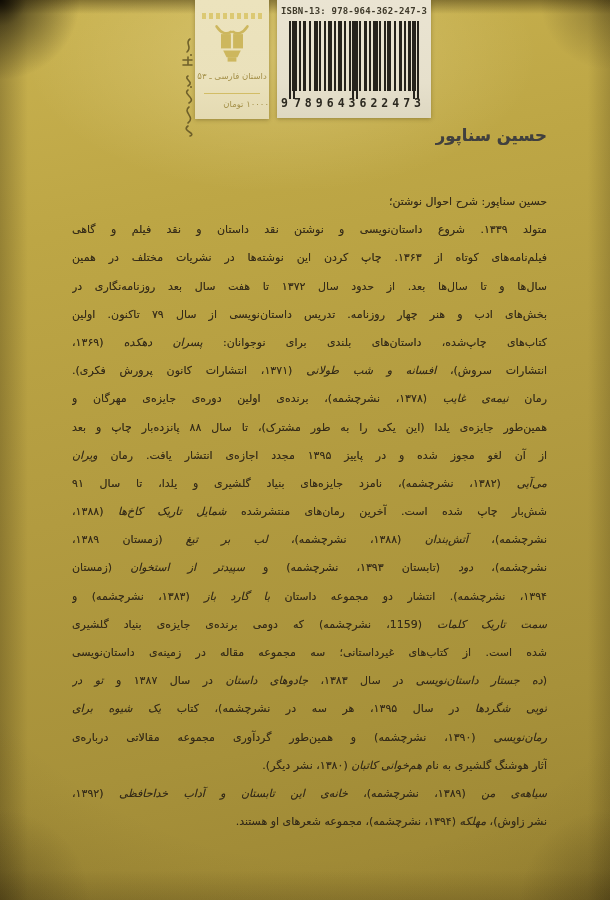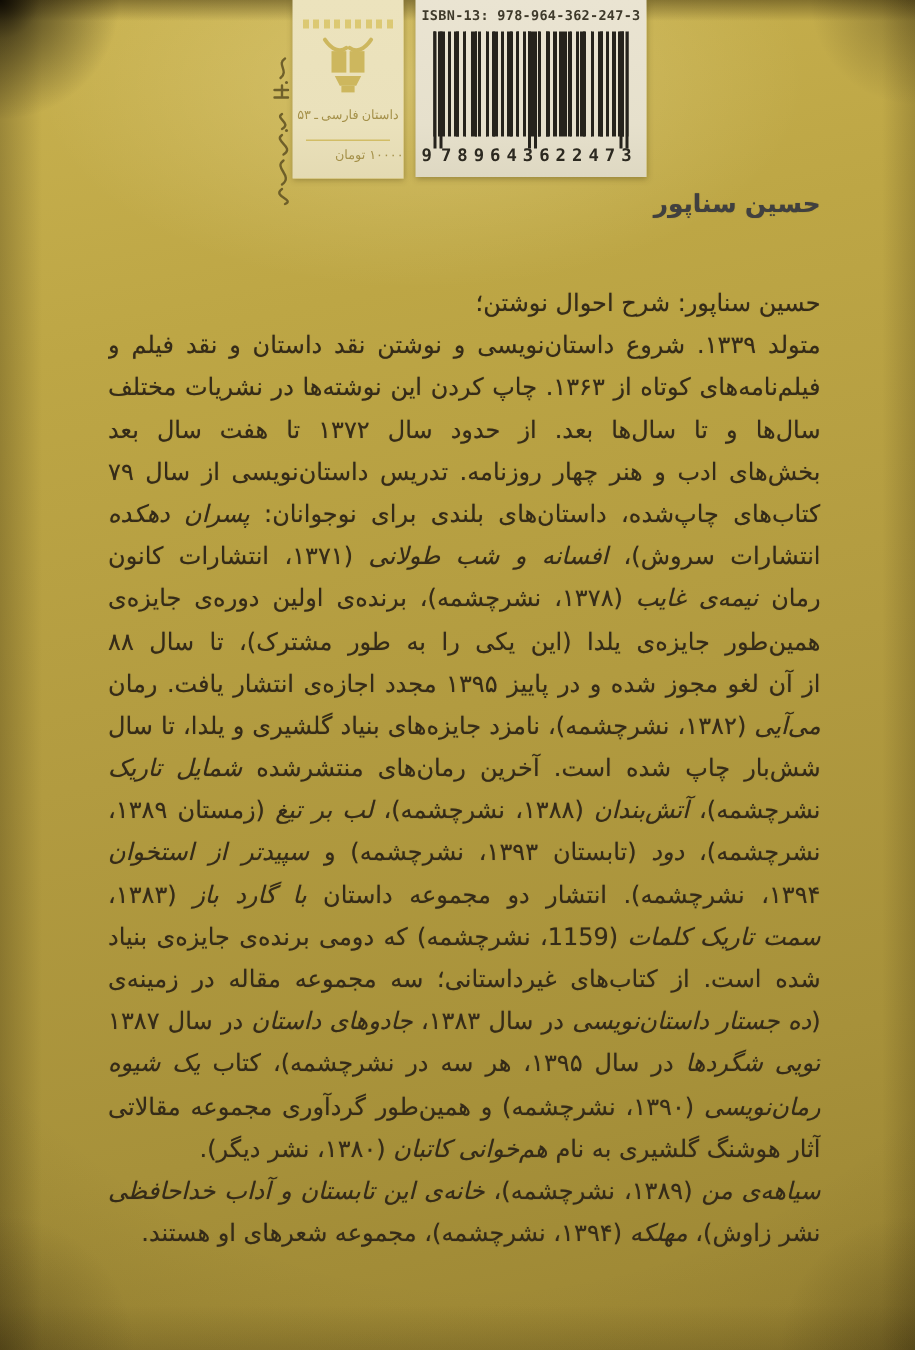--- a/index.html
+++ b/index.html
@@ -33,21 +33,21 @@
     background:linear-gradient(180deg,#ece3bd 0%,#eae1bb 70%,#e4dab2 100%);
     box-shadow:0 1px 4px rgba(60,48,12,.35);
   }
   .pub-ornament{
     position:absolute;left:7px;right:7px;top:13px;height:6px;opacity:.85;
     background:repeating-linear-gradient(90deg,#d9c466 0 4px, rgba(0,0,0,0) 4px 7px);
   }
   .pub-logo{position:absolute;left:50%;top:22px;transform:translateX(-50%);}
   .pub-series{
     position:absolute;left:0;right:0;top:71px;text-align:center;
-    font-size:8.5px;color:#a5914a;direction:rtl;font-family:Liberation Serif, serif;
+    font-size:8.5px;color:#a5914a;direction:rtl;
   }
   .pub-divider{position:absolute;left:9px;right:9px;top:93px;height:1px;background:#d2bd66;}
   .pub-price{
     position:absolute;left:0;right:0;top:99px;text-align:right;
     font-size:8.5px;color:#a5914a;direction:rtl;
   }
 
   
   .bc-box{
     position:absolute;left:277px;top:0;width:154px;height:118px;
@@ -80,21 +80,21 @@
   .vnote{position:absolute;left:179px;top:36px;width:17px;height:102px;opacity:.85;}
 
   
   .author-name{
     position:absolute;right:63px;top:126px;direction:rtl;
     font-size:16.5px;font-weight:bold;color:#404040;
     text-shadow:0 0 .6px rgba(58,46,26,.55);
   }
   .bio{
     position:absolute;right:63px;left:72px;top:188px;direction:rtl;
-    color:#352b18;font-size:16px;
+    color:#352b18;font-size:11px;
     text-shadow:0 0 .5px rgba(53,43,24,.5);
   }
   .bio-line{
     height:28.2px;line-height:28.2px;overflow:hidden;
     text-align:justify;text-align-last:justify;
   }
   .bio-line.short{text-align-last:right;}
   .book-title{font-style:italic;font-weight:400;}
 </style>
 </head>

